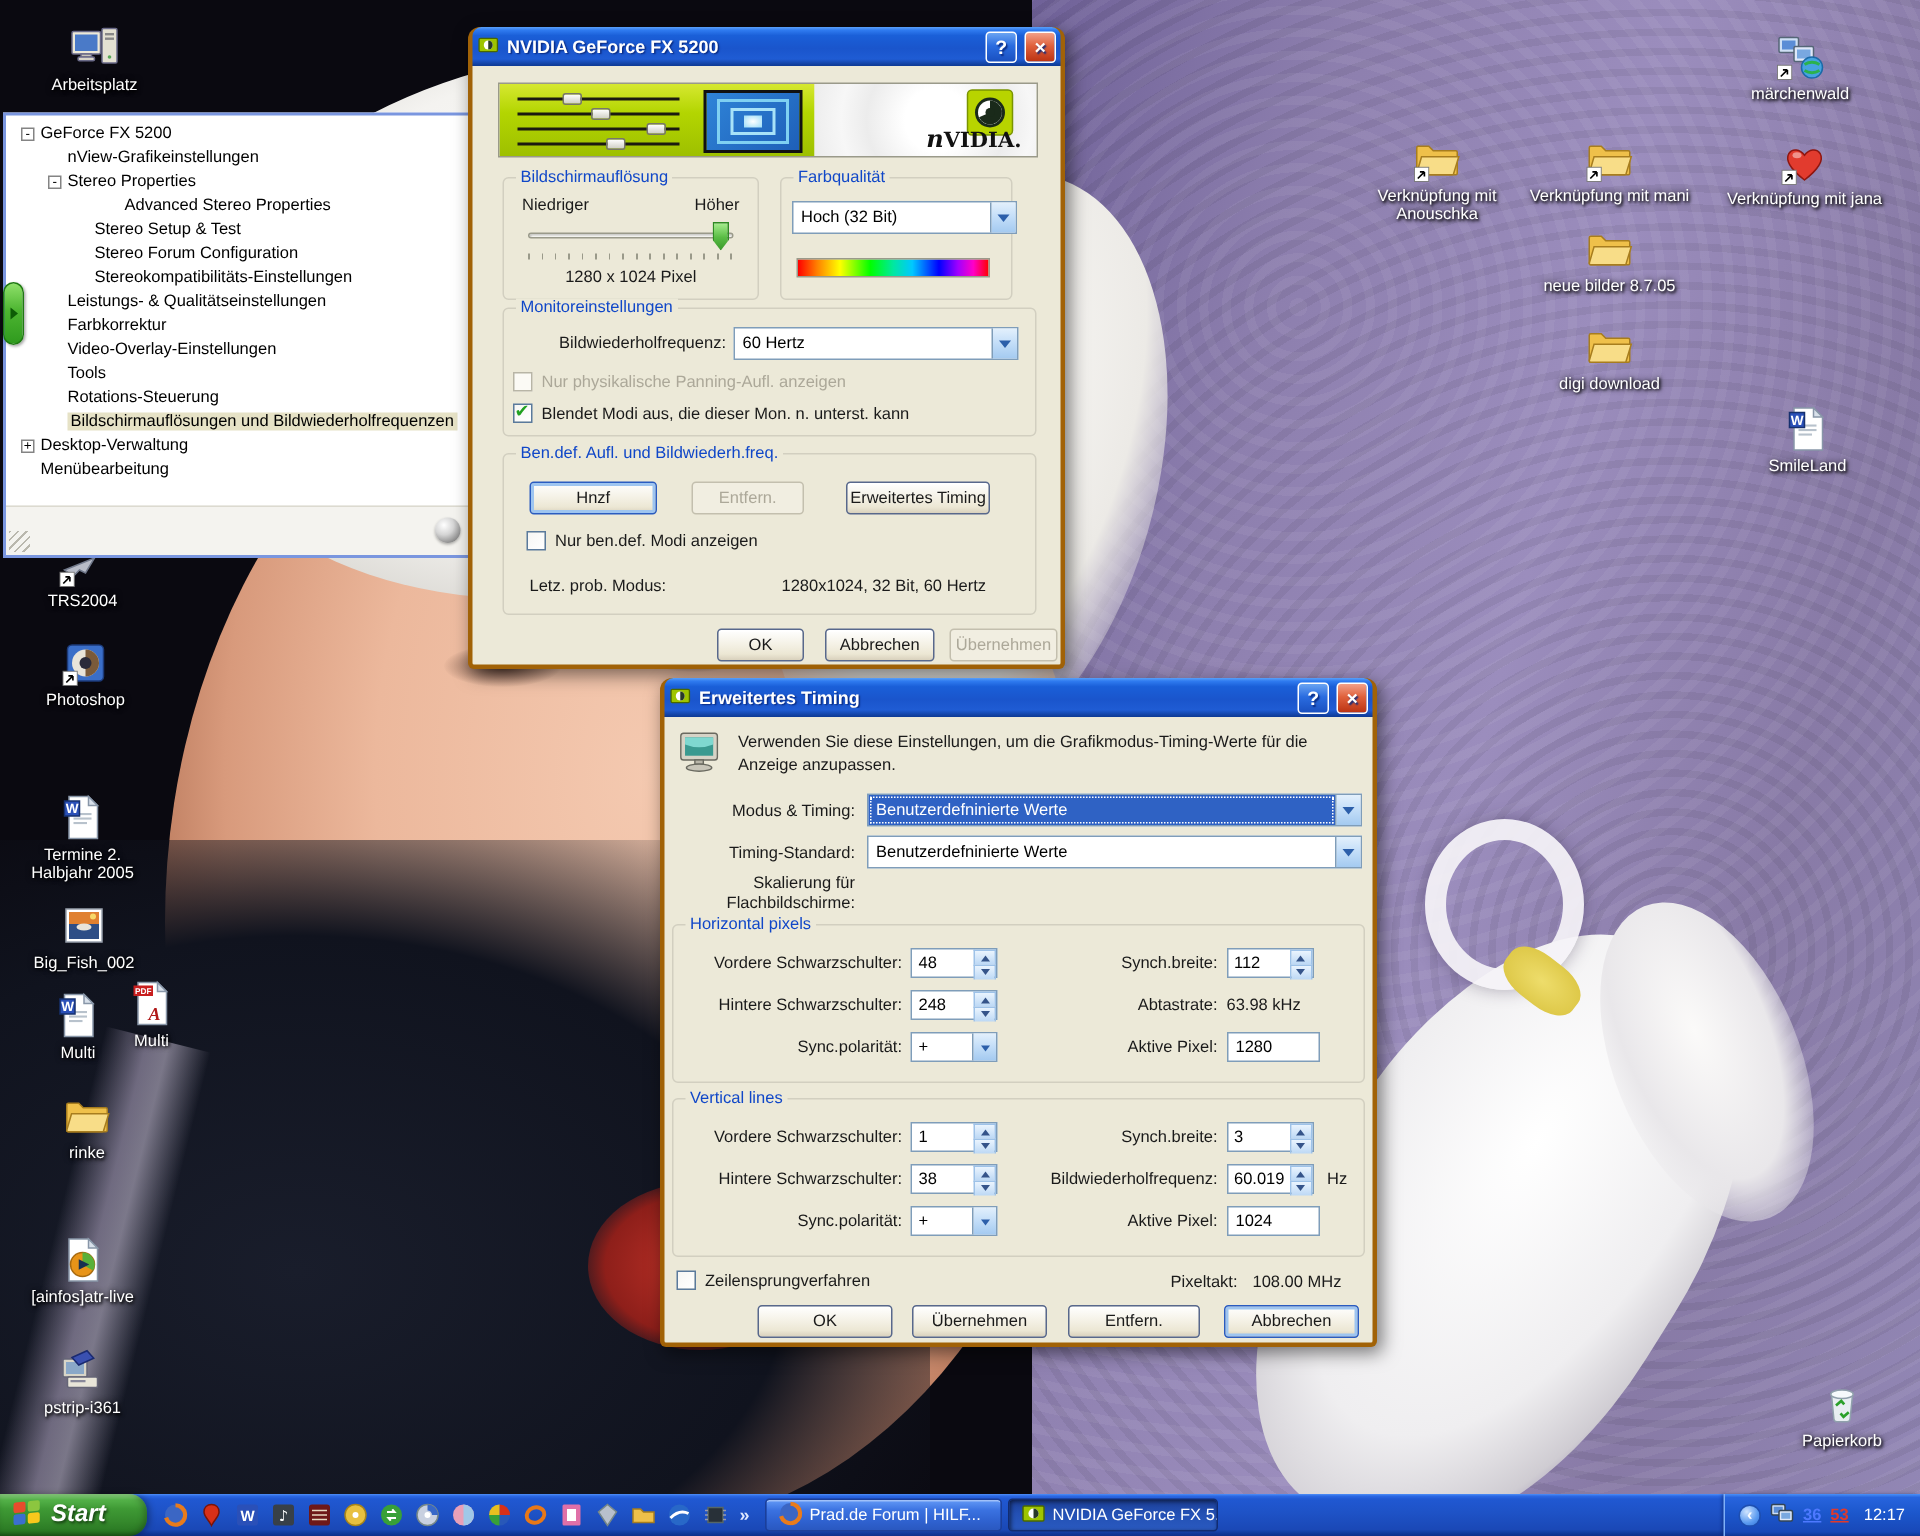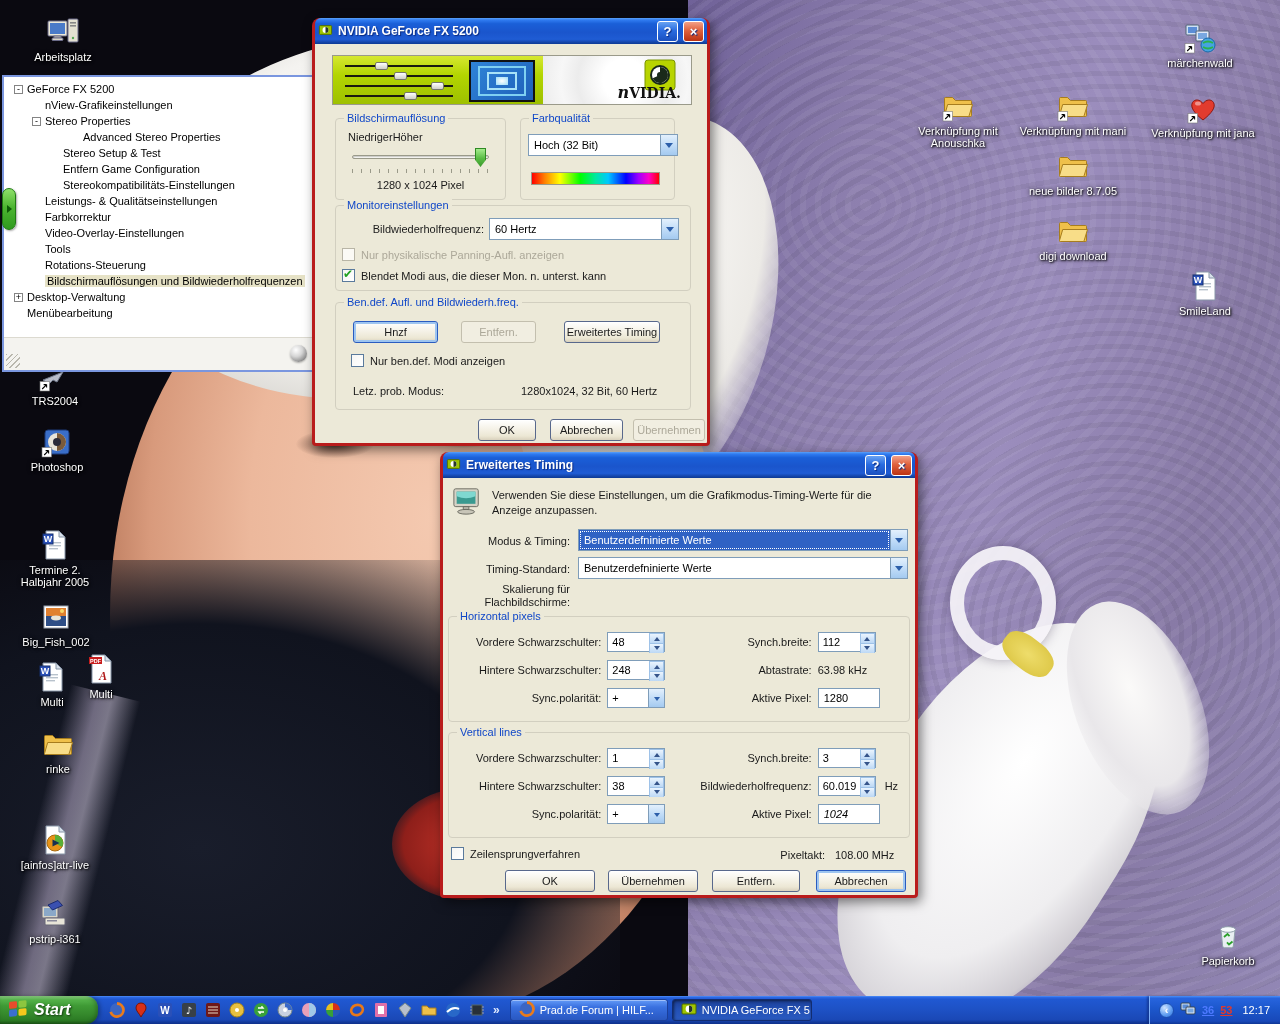--- a/index.html
+++ b/index.html
@@ -39,21 +39,21 @@
   .wp-paci-tip{left:1000px;top:638px;width:56px;height:32px;border-radius:40%;transform:rotate(38deg);
     background:radial-gradient(#eedd6b,#d9c23e);}
 
   
   .dicon{position:absolute;text-align:center;cursor:default;z-index:2;}
   .dicon .ig{height:34px;display:flex;justify-content:center;align-items:flex-end;}
   .dicon .lbl{margin-top:3px;font-size:11px;line-height:12px;color:#fff;
     text-shadow:1px 1px 2px #000,0 0 4px #000;}
 
   
-  .win{position:absolute;border-radius:8px 8px 4px 4px;background:#b91c1c;padding:0 3px 3px;
+  .win{position:absolute;border-radius:8px 8px 4px 4px;background:#a16207;padding:0 3px 3px;
     box-shadow:3px 4px 12px rgba(0,0,0,.5);}
   .titlebar{height:26px;display:flex;align-items:center;gap:5px;padding:0 3px;color:#fff;
     font-weight:bold;font-size:12px;text-shadow:1px 1px 1px #0a2a80;border-radius:6px 6px 0 0;
     background:linear-gradient(180deg,#5aa0f8 0%,#2f7bf0 8%,#1a5fd8 22%,#1a55cc 55%,#1f5cd4 82%,#11409f 96%,#0c3a96 100%);}
   .titlebar .t-label{flex:1;white-space:nowrap;overflow:hidden;}
   .tb-btn{width:21px;height:21px;border-radius:3px;border:1px solid #fff;display:flex;align-items:center;
     justify-content:center;color:#fff;font-weight:bold;font-size:13px;line-height:1;}
   .tb-help{background:linear-gradient(180deg,#69a3f2,#2a6ce0 45%,#1a50c0);}
   .tb-close{background:linear-gradient(180deg,#f2a088,#e0613c 45%,#bb3313);}
   .client{position:relative;background:#ece9d8;border-radius:0 0 1px 1px;}
@@ -132,21 +132,21 @@
   .b-screen .r1{width:48px;height:30px;border:2px solid #7fd0f2;display:flex;align-items:center;justify-content:center;}
   .b-screen .r2{width:30px;height:18px;border:2px solid #a8e2f8;display:flex;align-items:center;justify-content:center;}
   .b-screen .r3{width:12px;height:8px;background:radial-gradient(#fff,#9adcf8);}
   .b-white{flex:1;position:relative;background:radial-gradient(circle at 55% 50%,#ffffff 25%,#ececec 55%,#f7f7f7 75%,#ececec);}
   .b-logo{position:absolute;right:14px;top:2px;}
   .b-brand{position:absolute;right:10px;bottom:2px;font-family:"DejaVu Serif",serif;font-weight:bold;
     font-size:14px;color:#111;display:block;}
   .b-brand::first-letter{font-style:italic;font-size:16px;}
 
   
-  .sl-labels{position:absolute;left:12px;right:12px;top:12px;display:flex;color:#1a1a1a;}
+  .sl-labels{position:absolute;left:12px;right:12px;top:12px;display:flex;justify-content:space-between;color:#1a1a1a;}
   .sl-track{position:absolute;left:16px;right:16px;top:36px;height:4px;background:#f6f6f2;border:1px solid #9a9a8a;
     border-radius:2px;box-shadow:inset 1px 1px 1px rgba(0,0,0,.18);}
   .sl-thumb{position:absolute;right:2px;top:-8px;width:11px;height:19px;
     clip-path:polygon(0 0,100% 0,100% 62%,50% 100%,0 62%);
     background:linear-gradient(180deg,#a5ec8d,#59bc44 55%,#3d9c2e);border:1px solid #2f8a24;}
   .sl-ticks{position:absolute;left:16px;right:16px;top:50px;height:4px;
     background:repeating-linear-gradient(90deg,#9a9a8a 0 1px,transparent 1px 9px);}
   .sl-value{position:absolute;left:0;right:0;top:60px;text-align:center;color:#1a1a1a;}
   .rainbow{position:absolute;left:10px;right:14px;top:53px;height:13px;border:1px solid #9a9a8a;
     background:linear-gradient(90deg,#f00 0%,#ff8000 10%,#ff0 22%,#0f0 38%,#00e8a0 50%,#00c8ff 60%,#0000ff 74%,#a000ff 84%,#ff00c8 92%,#f00 100%);}
@@ -447,21 +447,21 @@
         <div class="tree-row" style="padding-left: 66px;">
           <span class="exp-ph"></span>
           <span>Advanced Stereo Properties</span>
         </div>
         <div class="tree-row" style="padding-left: 46px;">
           <span class="exp-ph"></span>
           <span>Stereo Setup &amp; Test</span>
         </div>
         <div class="tree-row" style="padding-left: 46px;">
           <span class="exp-ph"></span>
-          <span>Entfern Game Configuration</span>
+          <span>Stereo Forum Configuration</span>
         </div>
         <div class="tree-row" style="padding-left: 46px;">
           <span class="exp-ph"></span>
           <span>Stereokompatibilitäts-Einstellungen</span>
         </div>
         <div class="tree-row" style="padding-left: 28px;">
           <span class="exp-ph"></span>
           <span>Leistungs- &amp; Qualitätseinstellungen</span>
         </div>
         <div class="tree-row" style="padding-left: 28px;">
@@ -750,21 +750,21 @@
           <div class="t-row" style="top: 70px;">
             <span class="t-ll flabel">Sync.polarität:</span>
             <span class="t-lc">
               <span class="mini-combo">
                 <span class="cv">+</span>
                 <span class="ca"></span>
               </span>
             </span>
             <span class="t-rl flabel">Aktive Pixel:</span>
             <span class="t-rc">
-              <span class="xp-text" style="width: 62px; font-style: italic;">1024</span>
+              <span class="xp-text" style="width: 62px;">1024</span>
             </span>
             <span class="t-sfx flabel"></span>
           </div>
         </div>
 
       <div class="chk-row" style="left:8px;top:369px">
         <span class="xp-check"></span>
         <span class="ct">Zeilensprungverfahren</span>
       </div>
       <span class="flabel" style="position:absolute;left:300px;top:371px;width:82px;text-align:right">Pixeltakt:</span>

